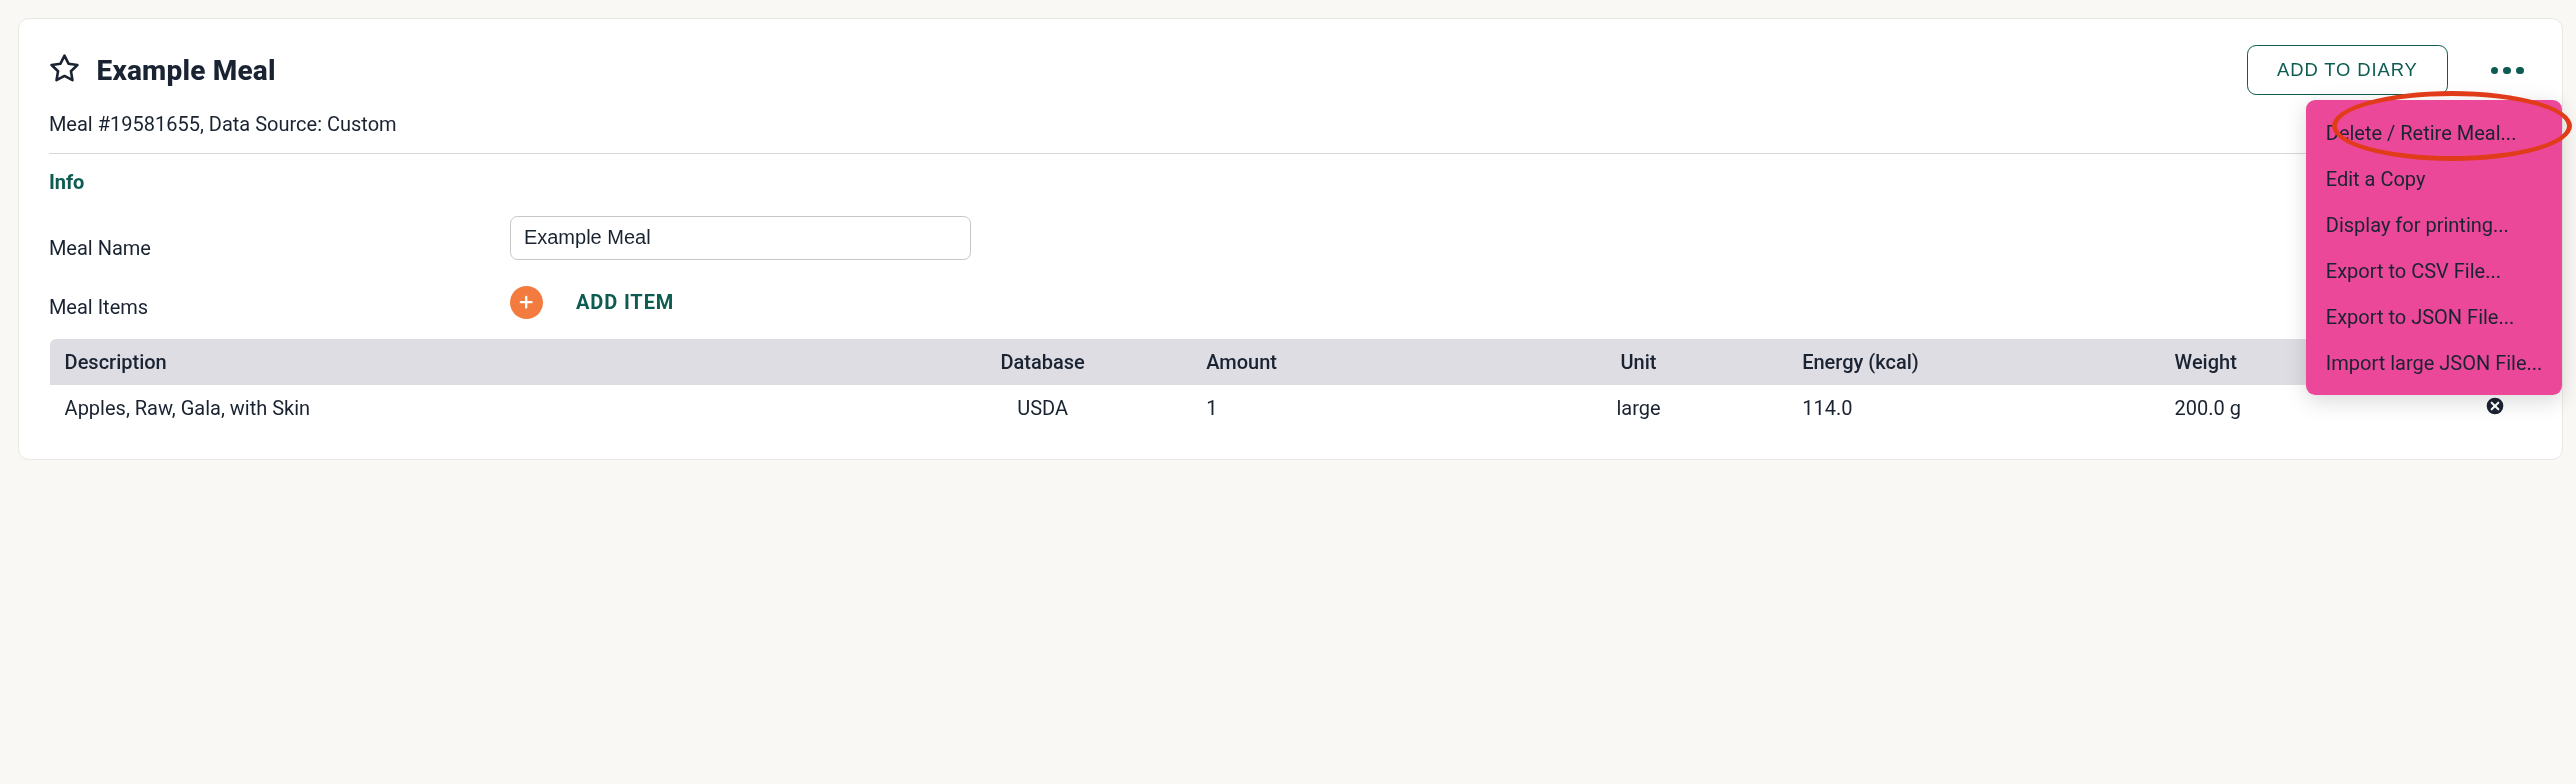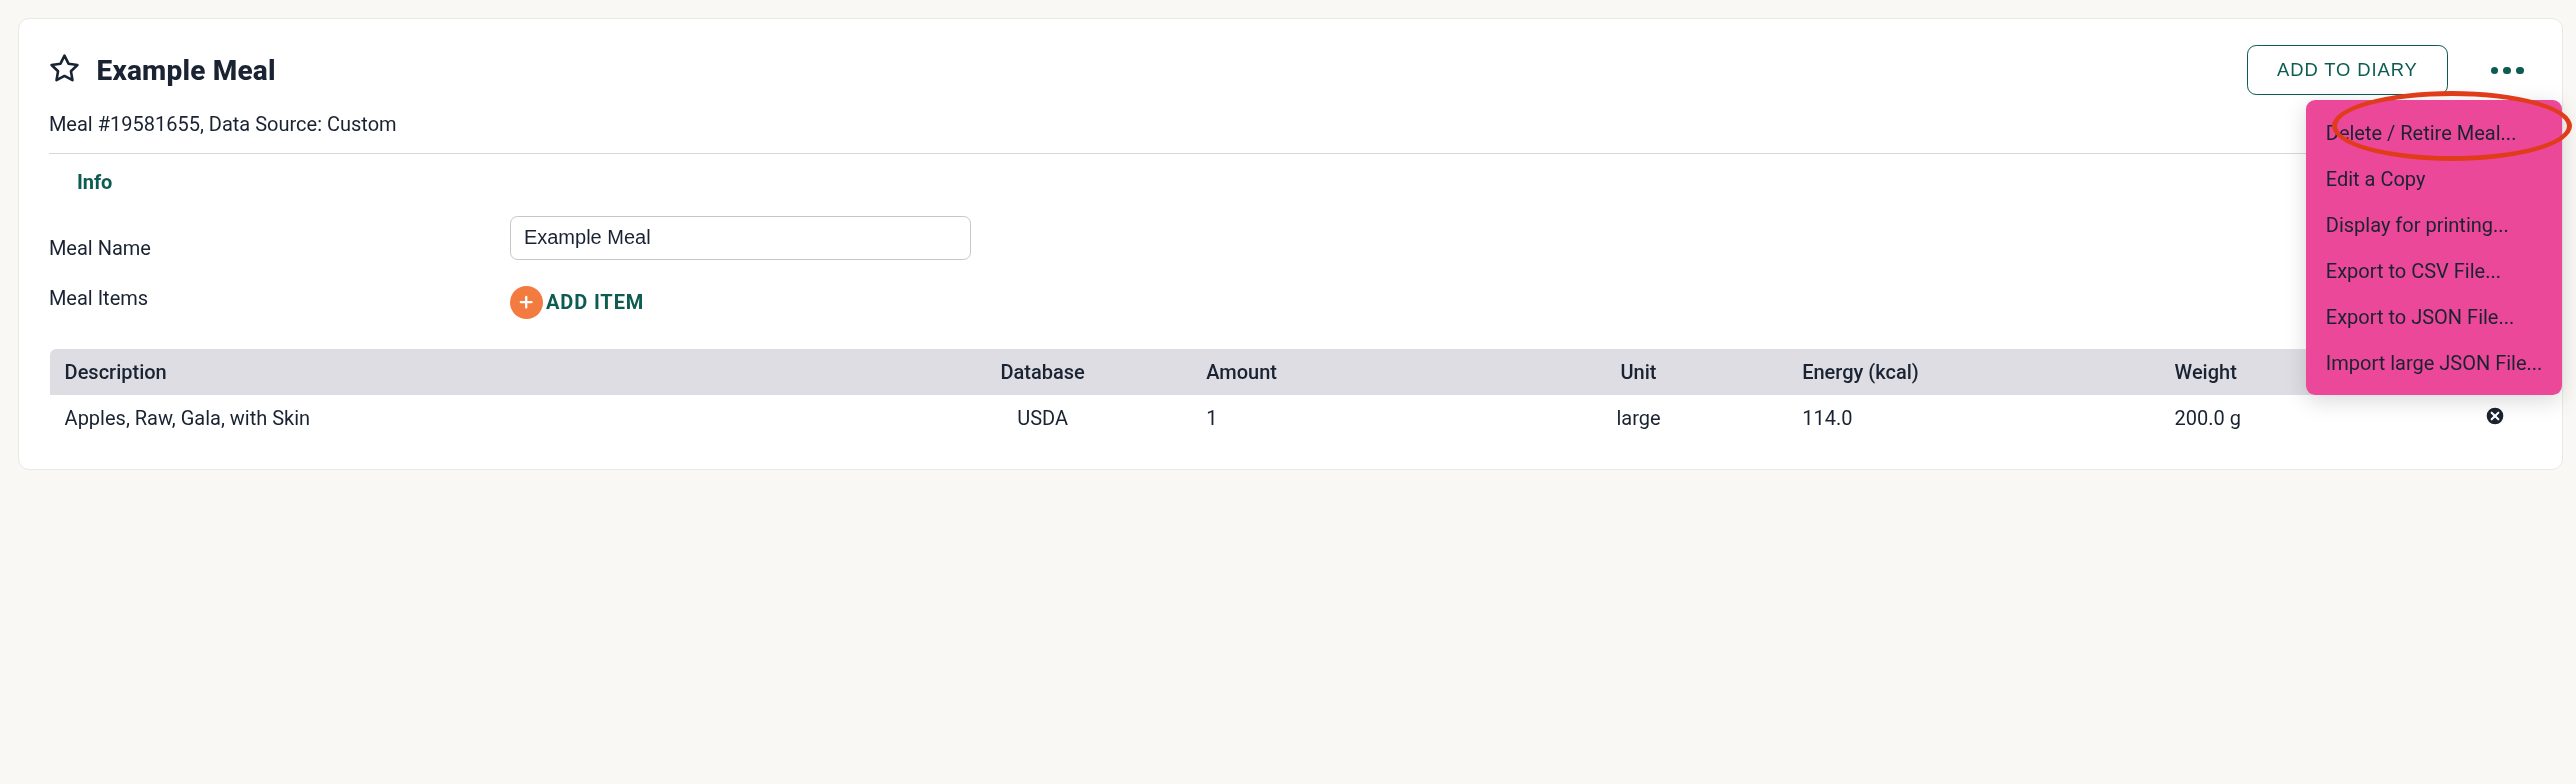--- a/index.html
+++ b/index.html
@@ -60,21 +60,20 @@
   .divider {
     border: none;
     border-top: 0.9px solid #d9d7d2;
     margin: 16.6px 0 16.6px 0;
   }
   .info-label {
     color: #0d5c52;
     font-weight: 700;
     font-size: 20px;
     margin-bottom: 22px;
-    margin-left: 28px;
   }
   .field-row {
     display: flex;
     align-items: flex-end;
     margin-bottom: 26px;
   }
   .field-label {
     width: 461px;
     font-size: 20px;
     color: #1a2332;
@@ -83,27 +82,27 @@
     width: 461px;
     font-size: 20px;
     padding: 9.2px 13px;
     border: 0.9px solid #c8c6c0;
     border-radius: 7.4px;
     color: #1a2332;
     background: #fff;
   }
   .items-row {
     display: flex;
-    align-items: flex-start;
-    margin-bottom: 29px;
+    align-items: flex-end;
+    margin-bottom: 19px;
   }
   .add-item-btn {
     display: flex;
     align-items: center;
-    gap: 3px;
+    gap: 33px;
     cursor: pointer;
   }
   .plus-circle {
     width: 33px; height: 33px;
     border-radius: 50%;
     background: #f47b3f;
     display: flex; align-items: center; justify-content: center;
     color: #fff;
   }
   .plus-circle svg { width: 18.4px; height: 18.4px; }

